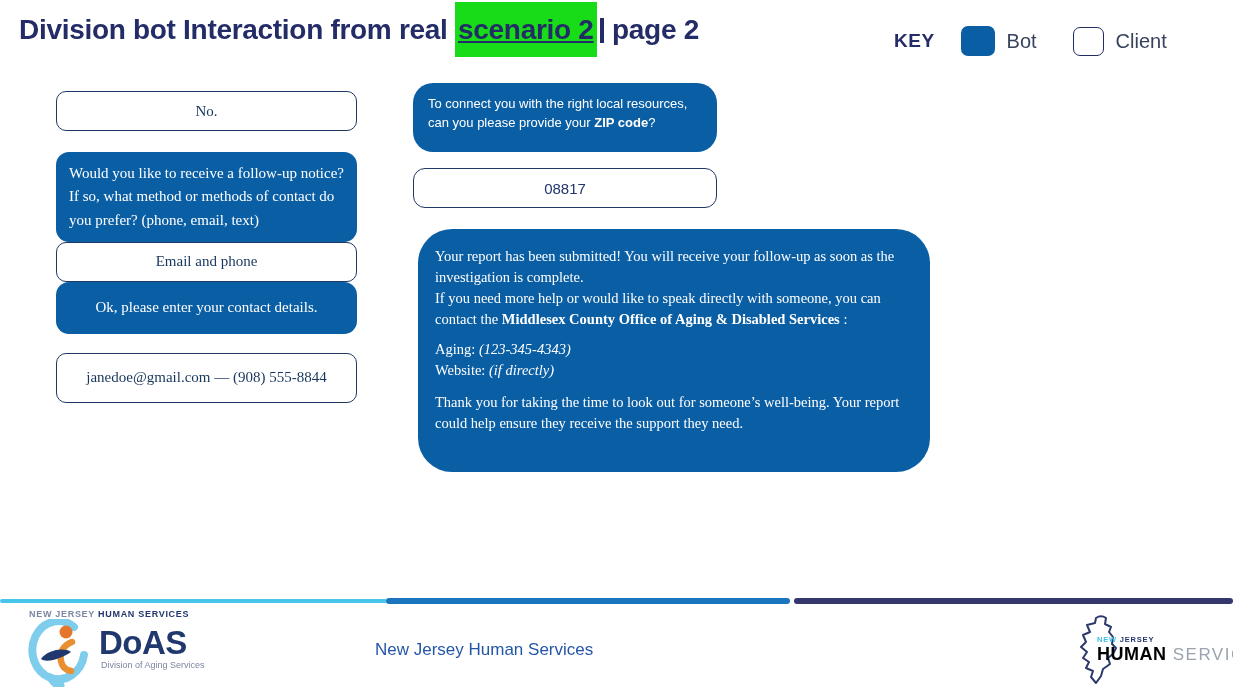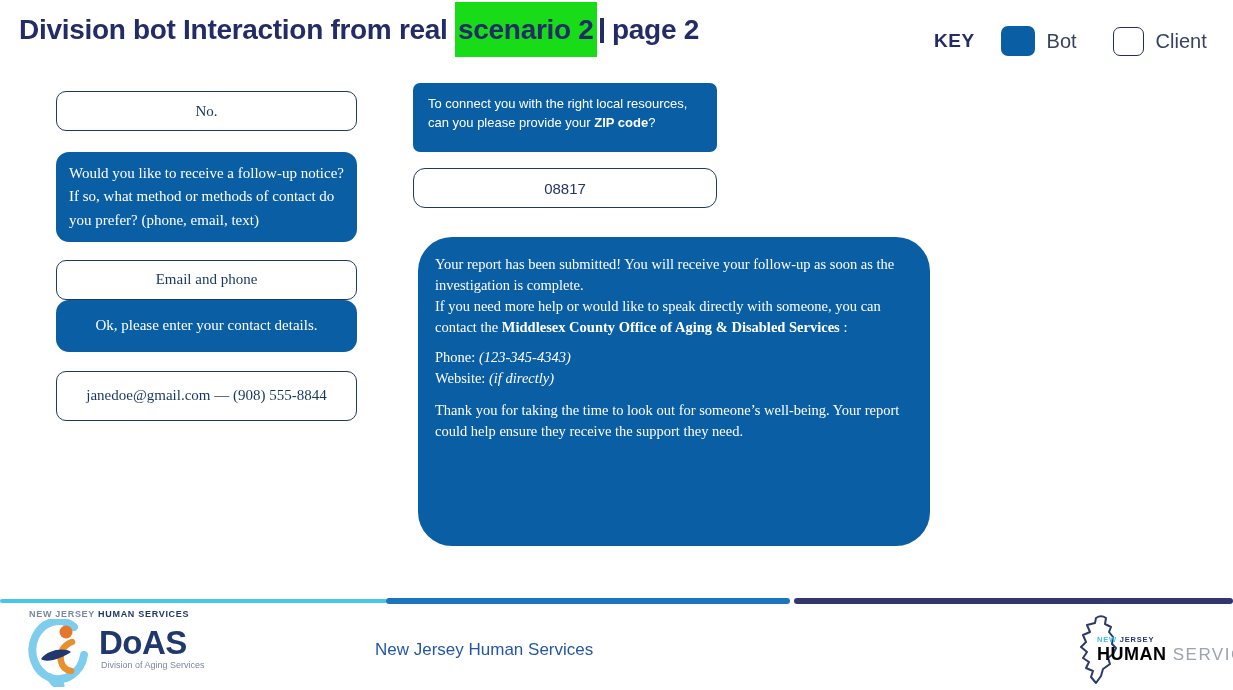--- a/index.html
+++ b/index.html
@@ -8,59 +8,59 @@
     position:relative; width:1233px; height:690px; background:#ffffff;
     font-family:"Liberation Sans", sans-serif; overflow:hidden; margin:0 auto;
   }
 
   
   .title {
     position:absolute; left:19px; top:14px;
     font-size:28px; font-weight:bold; color:#232C66; letter-spacing:-0.3px;
     white-space:nowrap;
   }
-  .title .hl { background:#17DC17; padding:12px 3px; }
+  .title .hl { background:#17DC17; padding:12px 3px;text-decoration:underline; }
   .cursor-bar { display:inline-block; width:4px; height:25px; background:#232C66;
     margin-left:3px; margin-right:1px; vertical-align:-4px; }
 
-  .key { position:absolute; left:934px; top:26px; display:flex; align-items:center; }
+  .key { position:absolute; left:894px; top:26px; display:flex; align-items:center; }
   .key .key-label { font-size:19px; font-weight:800; color:#232C66; letter-spacing:0.5px; }
   .swatch-bot { width:34px; height:30px; background:#0A5EA4; border-radius:7px; margin-left:26px; }
   .swatch-client { width:31px; height:29px; background:#fff; border:1.6px solid #232C66; border-radius:7px; margin-left:36px; }
   .key .key-item-label { font-size:20px; color:#37425E; margin-left:12px; }
 
   
   .bubble-client {
     background:#fff; border:1.4px solid #1F3864; border-radius:10px;
     color:#17365D; font-family:"Liberation Serif", serif; font-size:15px;
     display:flex; align-items:center; justify-content:center; text-align:center;
   }
   .bubble-bot {
     background:#0A5EA4; color:#ffffff; border-radius:13px;
     font-family:"Liberation Serif", serif; font-size:15px;
   }
 
   .left-thread { position:absolute; left:56px; top:91px; width:301px; }
   .lt-1 { height:40px; margin-bottom:21px; }
-  .lt-2 { padding:10px 13px; line-height:1.55; margin-bottom:18px; }
+  .lt-2 { padding:10px 13px; line-height:1.55; }
   .lt-3 { height:40px; }
   .lt-4 { height:52px; display:flex; align-items:center; justify-content:center; text-align:left; margin-bottom:19px; }
   .lt-5 { height:50px; }
 
   .right-thread { position:absolute; left:413px; top:83px; width:304px; }
   .rt-zip {
     font-family:"Liberation Sans", sans-serif; font-size:13px; line-height:1.45;
-    padding:12px 15px; min-height:69px; border-radius:7px;
+    padding:12px 15px; min-height:69px; border-radius:20px;
   }
   .rt-zip b { font-weight:bold; }
   .rt-answer { height:40px; margin-top:16px; border-radius:12px;
     font-family:"Liberation Sans", sans-serif; font-size:15px; color:#22356D; }
 
   .final-bubble {
-    position:absolute; left:418px; top:237px; width:512px; height:309px;
+    position:absolute; left:418px; top:229px; width:512px; height:243px;
     background:#0A5EA4; border-radius:34px; color:#fff;
     font-family:"Liberation Serif", serif; font-size:14.5px; line-height:1.45;
     padding:17px 20px 0 17px;
   }
   .final-bubble p { margin:0 0 9px 0; }
   .final-bubble p.contact { margin-bottom:11px; }
   .final-bubble b { font-weight:bold; }
   .final-bubble i { font-style:italic; }
 
   
@@ -121,21 +121,21 @@
     </div>
     <div class="bubble-client rt-answer">08817</div>
   </div>
 
   <div class="final-bubble">
     <p>
       <span>Your report has been submitted! You will receive your follow-up as soon as the investigation is complete.</span><br>
       <span>If you need more help or would like to speak directly with someone, you can contact the </span><b>Middlesex County Office of Aging &amp; Disabled Services</b><span> :</span>
     </p>
     <p class="contact">
-      <span>Phone: </span><i>(123-345-4343)</i><br>
+      <span>Aging: </span><i>(123-345-4343)</i><br>
       <span>Website: </span><i>(if directly)</i>
     </p>
     <p>
       <span>Thank you for taking the time to look out for someone’s well-being. Your report could help ensure they receive the support they need.</span>
     </p>
   </div>
 
   <div class="divider-seg seg-cyan"></div>
   <div class="divider-seg seg-blue"></div>
   <div class="divider-seg seg-navy"></div>

